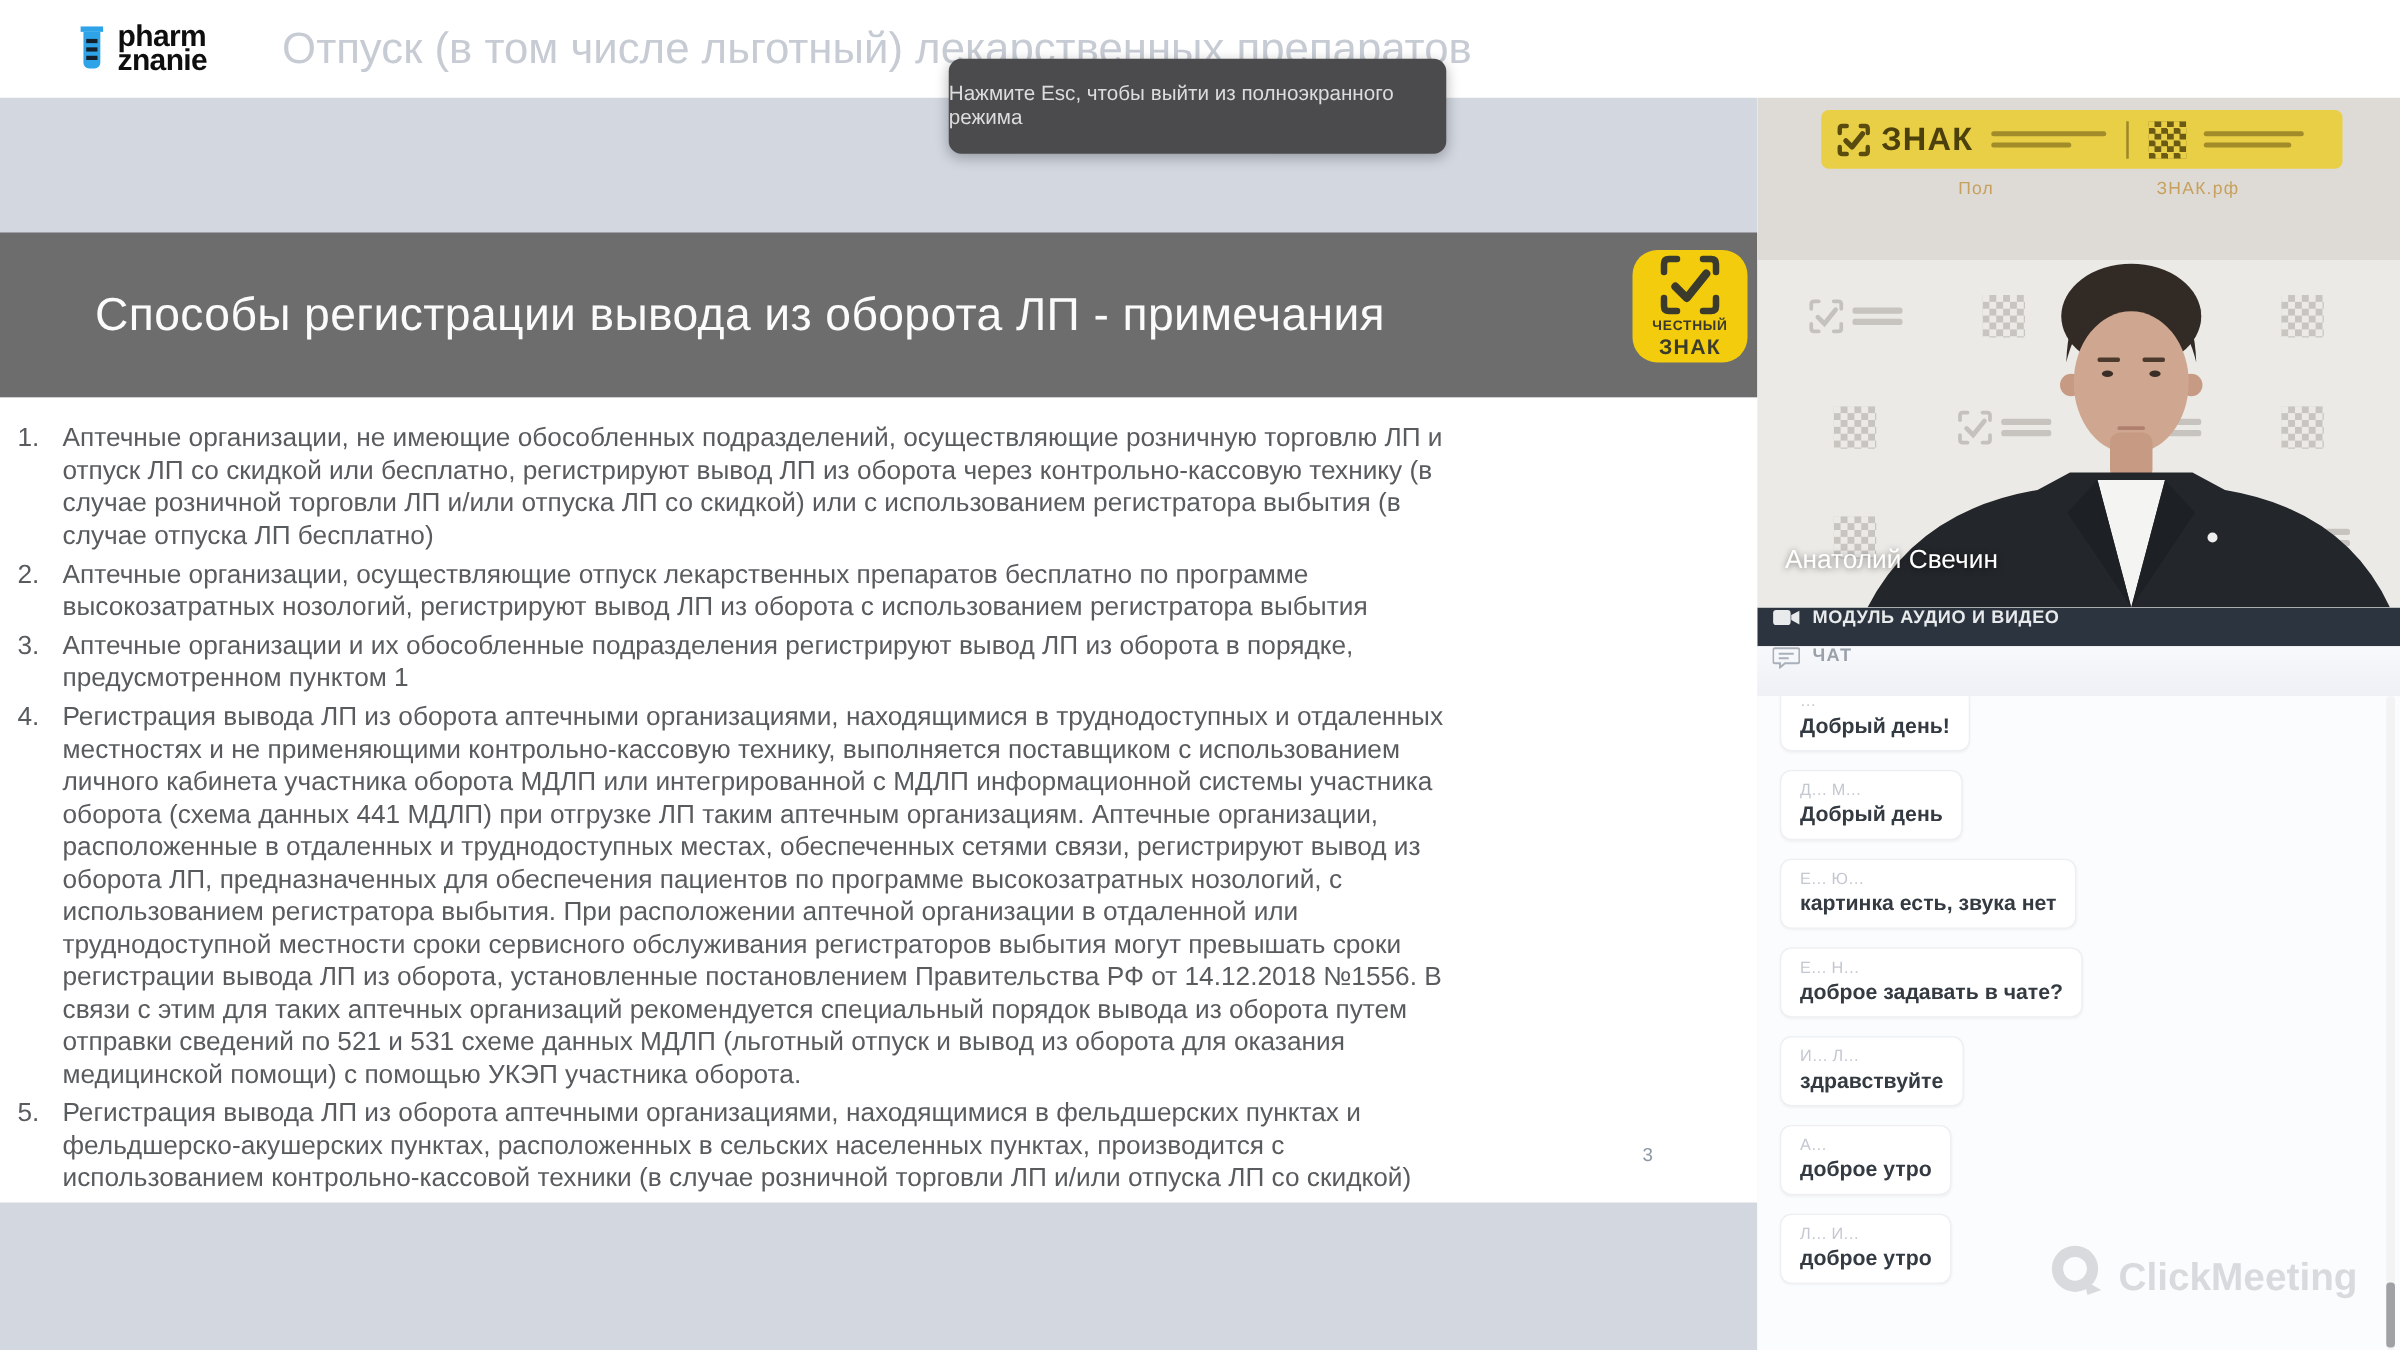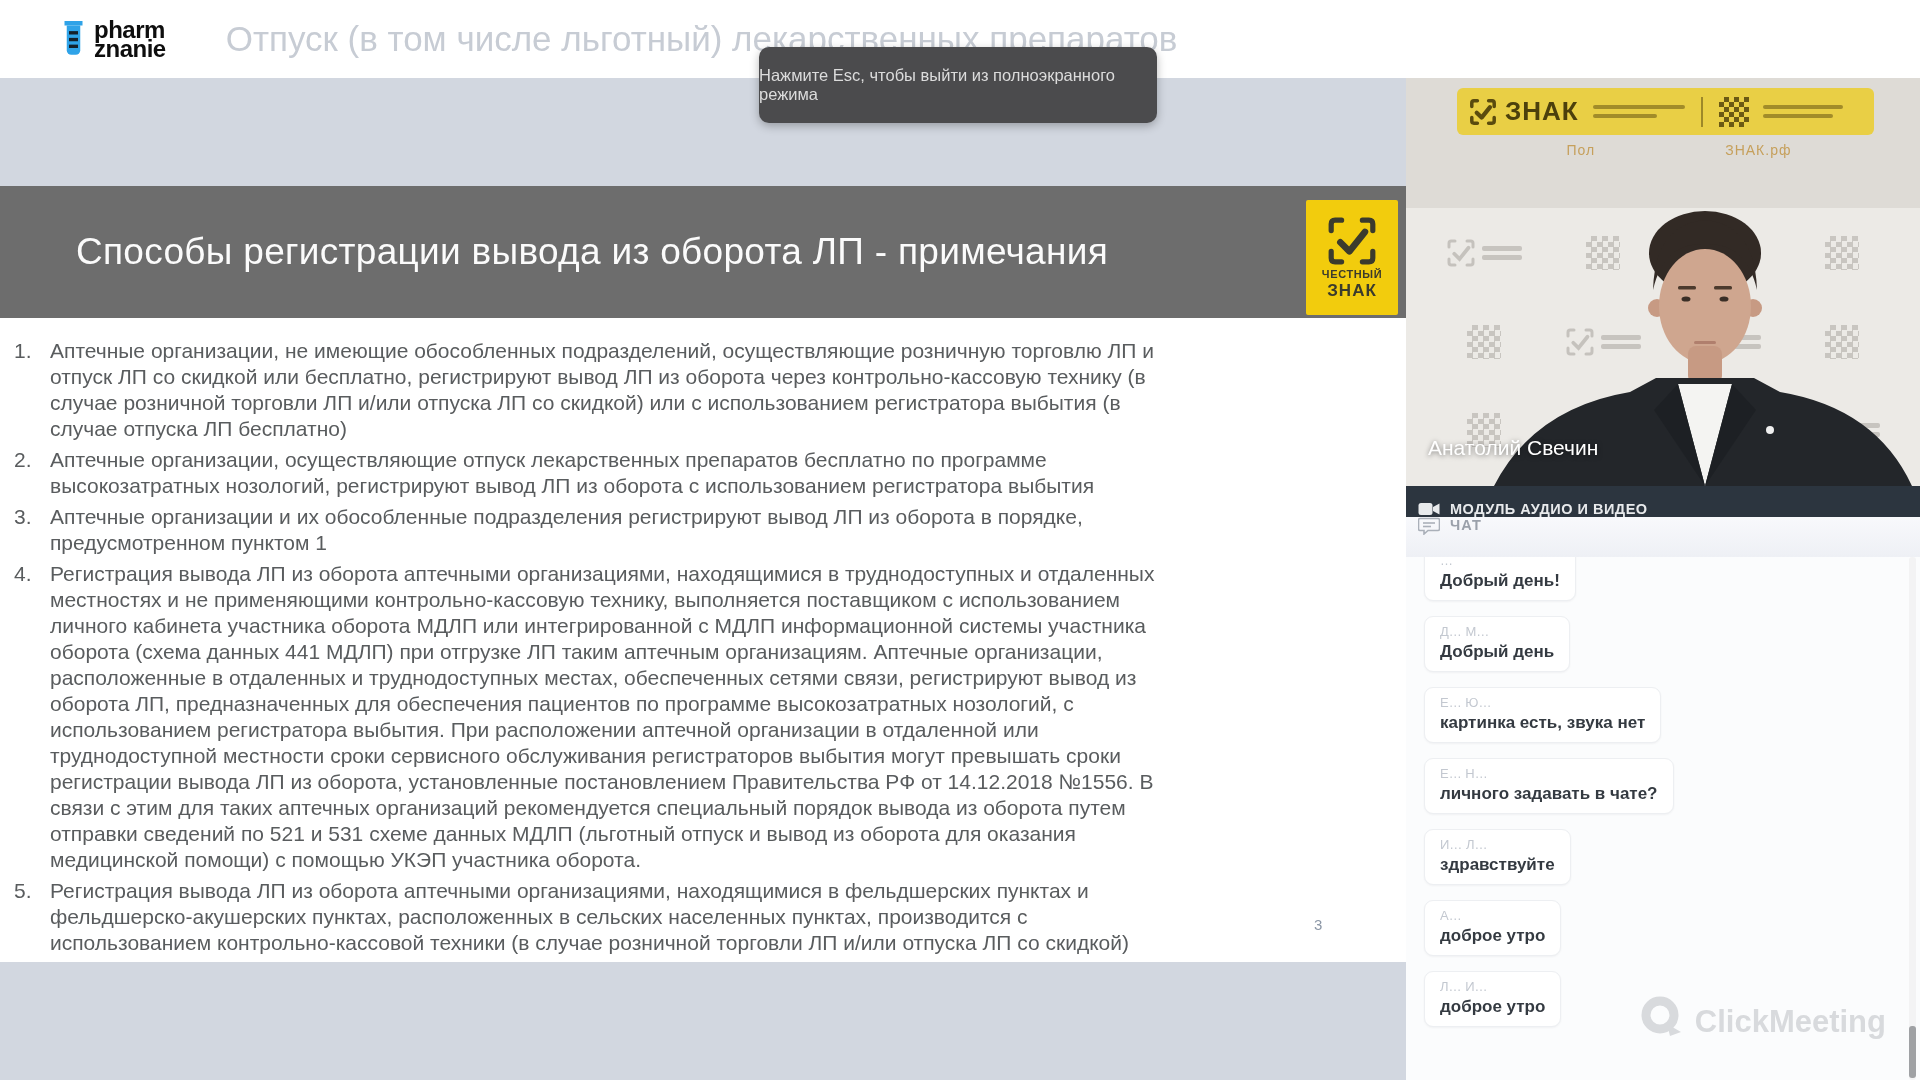--- a/index.html
+++ b/index.html
@@ -20,22 +20,22 @@
              justify-content:flex-end; color:#dcdcdc; font-size:16.5px; z-index:60;
              box-shadow:0 3px 10px rgba(0,0,0,.28); }
 
   
   .left-col { position:absolute; left:0; top:78px; width:1406px; height:1002px;
               background:#d2d7e0; }
   .slide-band { position:absolute; left:0; top:108px; width:1406px; height:132px;
                 background:#6d6d6d; display:flex; align-items:center; }
   .slide-title { padding-left:76px; color:#fbfbfb; font-size:37px; font-weight:500;
                  letter-spacing:0.3px; }
-  .brand-badge { position:absolute; left:1306px; top:122px; width:92px; height:115px;
-                 background:#f2cc0d; border-radius:2px; display:flex; flex-direction:column;
+  .brand-badge { position:absolute; left:1306px; top:122px; width:92px; height:90px;
+                 background:#f2cc0d; border-radius:20px; display:flex; flex-direction:column;
                  align-items:center; justify-content:center; gap:1px; z-index:5; }
   .brand-badge .b1 { font-size:11px; font-weight:800; color:#3b3b2d; letter-spacing:0.6px; }
   .brand-badge .b2 { font-size:17px; font-weight:800; color:#3b3b2d; letter-spacing:1px; }
 
   .slide-body { position:absolute; left:0; top:240px; width:1406px; height:644px;
                 background:#ffffff; }
   .slide-list { padding:20px 0 0 14px; }
   .slide-item { display:flex; margin-bottom:5px; }
   .slide-item .num { width:36px; flex:none; font-size:21px; color:#595c5e; line-height:26px; }
   .slide-item .itext { width:1105px; font-size:21px; color:#595c5e; line-height:26px; }
@@ -65,21 +65,21 @@
   .wall-mark .bars { display:flex; flex-direction:column; gap:4px; }
   .wall-mark .bars i { display:block; height:5px; width:40px; background:#a39f99; border-radius:2px; }
   .wall-qr { width:34px; height:34px;
              background:repeating-conic-gradient(#a5a29c 0% 25%, transparent 0% 50%) 0 0 / 11px 11px; }
 
   .person { position:absolute; left:0; top:0; width:514px; height:408px; z-index:4; }
   .presenter-name { position:absolute; left:22px; bottom:26px; color:#ffffff; font-size:21px;
                     z-index:5; text-shadow:0 1px 5px rgba(0,0,0,.5); }
 
   
-  .module-bar { width:514px; height:31px; background:#2c353f; display:flex; align-items:flex-end;
+  .module-bar { width:514px; height:31px; background:#2c353f; display:flex; align-items:flex-start;
                 gap:10px; padding-left:12px; color:#e8eaec; font-size:14.5px; font-weight:700;
                 letter-spacing:0.5px; cursor:pointer; }
   .chat-header { width:514px; height:40px; background:linear-gradient(#f8f9fc,#eef0f5);
                  display:flex; gap:10px; padding-left:12px; color:#9ba1ab;
                  font-size:14.5px; font-weight:700; letter-spacing:1px; cursor:pointer; }
 
   
   .chat-body { position:relative; width:514px; height:523px; background:#fbfcfd; overflow:hidden; }
   .messages { display:flex; flex-direction:column; align-items:flex-start; padding-left:18px;
               margin-top:-12px; }
@@ -359,21 +359,21 @@
         <div class="chat-card">
           <div class="sender">Д… М…</div>
           <div class="msg">Добрый день</div>
         </div>
         <div class="chat-card">
           <div class="sender">Е… Ю…</div>
           <div class="msg">картинка есть, звука нет</div>
         </div>
         <div class="chat-card">
           <div class="sender">Е… Н…</div>
-          <div class="msg">личного задавать в чате?</div>
+          <div class="msg">доброе задавать в чате?</div>
         </div>
         <div class="chat-card">
           <div class="sender">И… Л…</div>
           <div class="msg">здравствуйте</div>
         </div>
         <div class="chat-card">
           <div class="sender">А…</div>
           <div class="msg">доброе утро</div>
         </div>
         <div class="chat-card">

